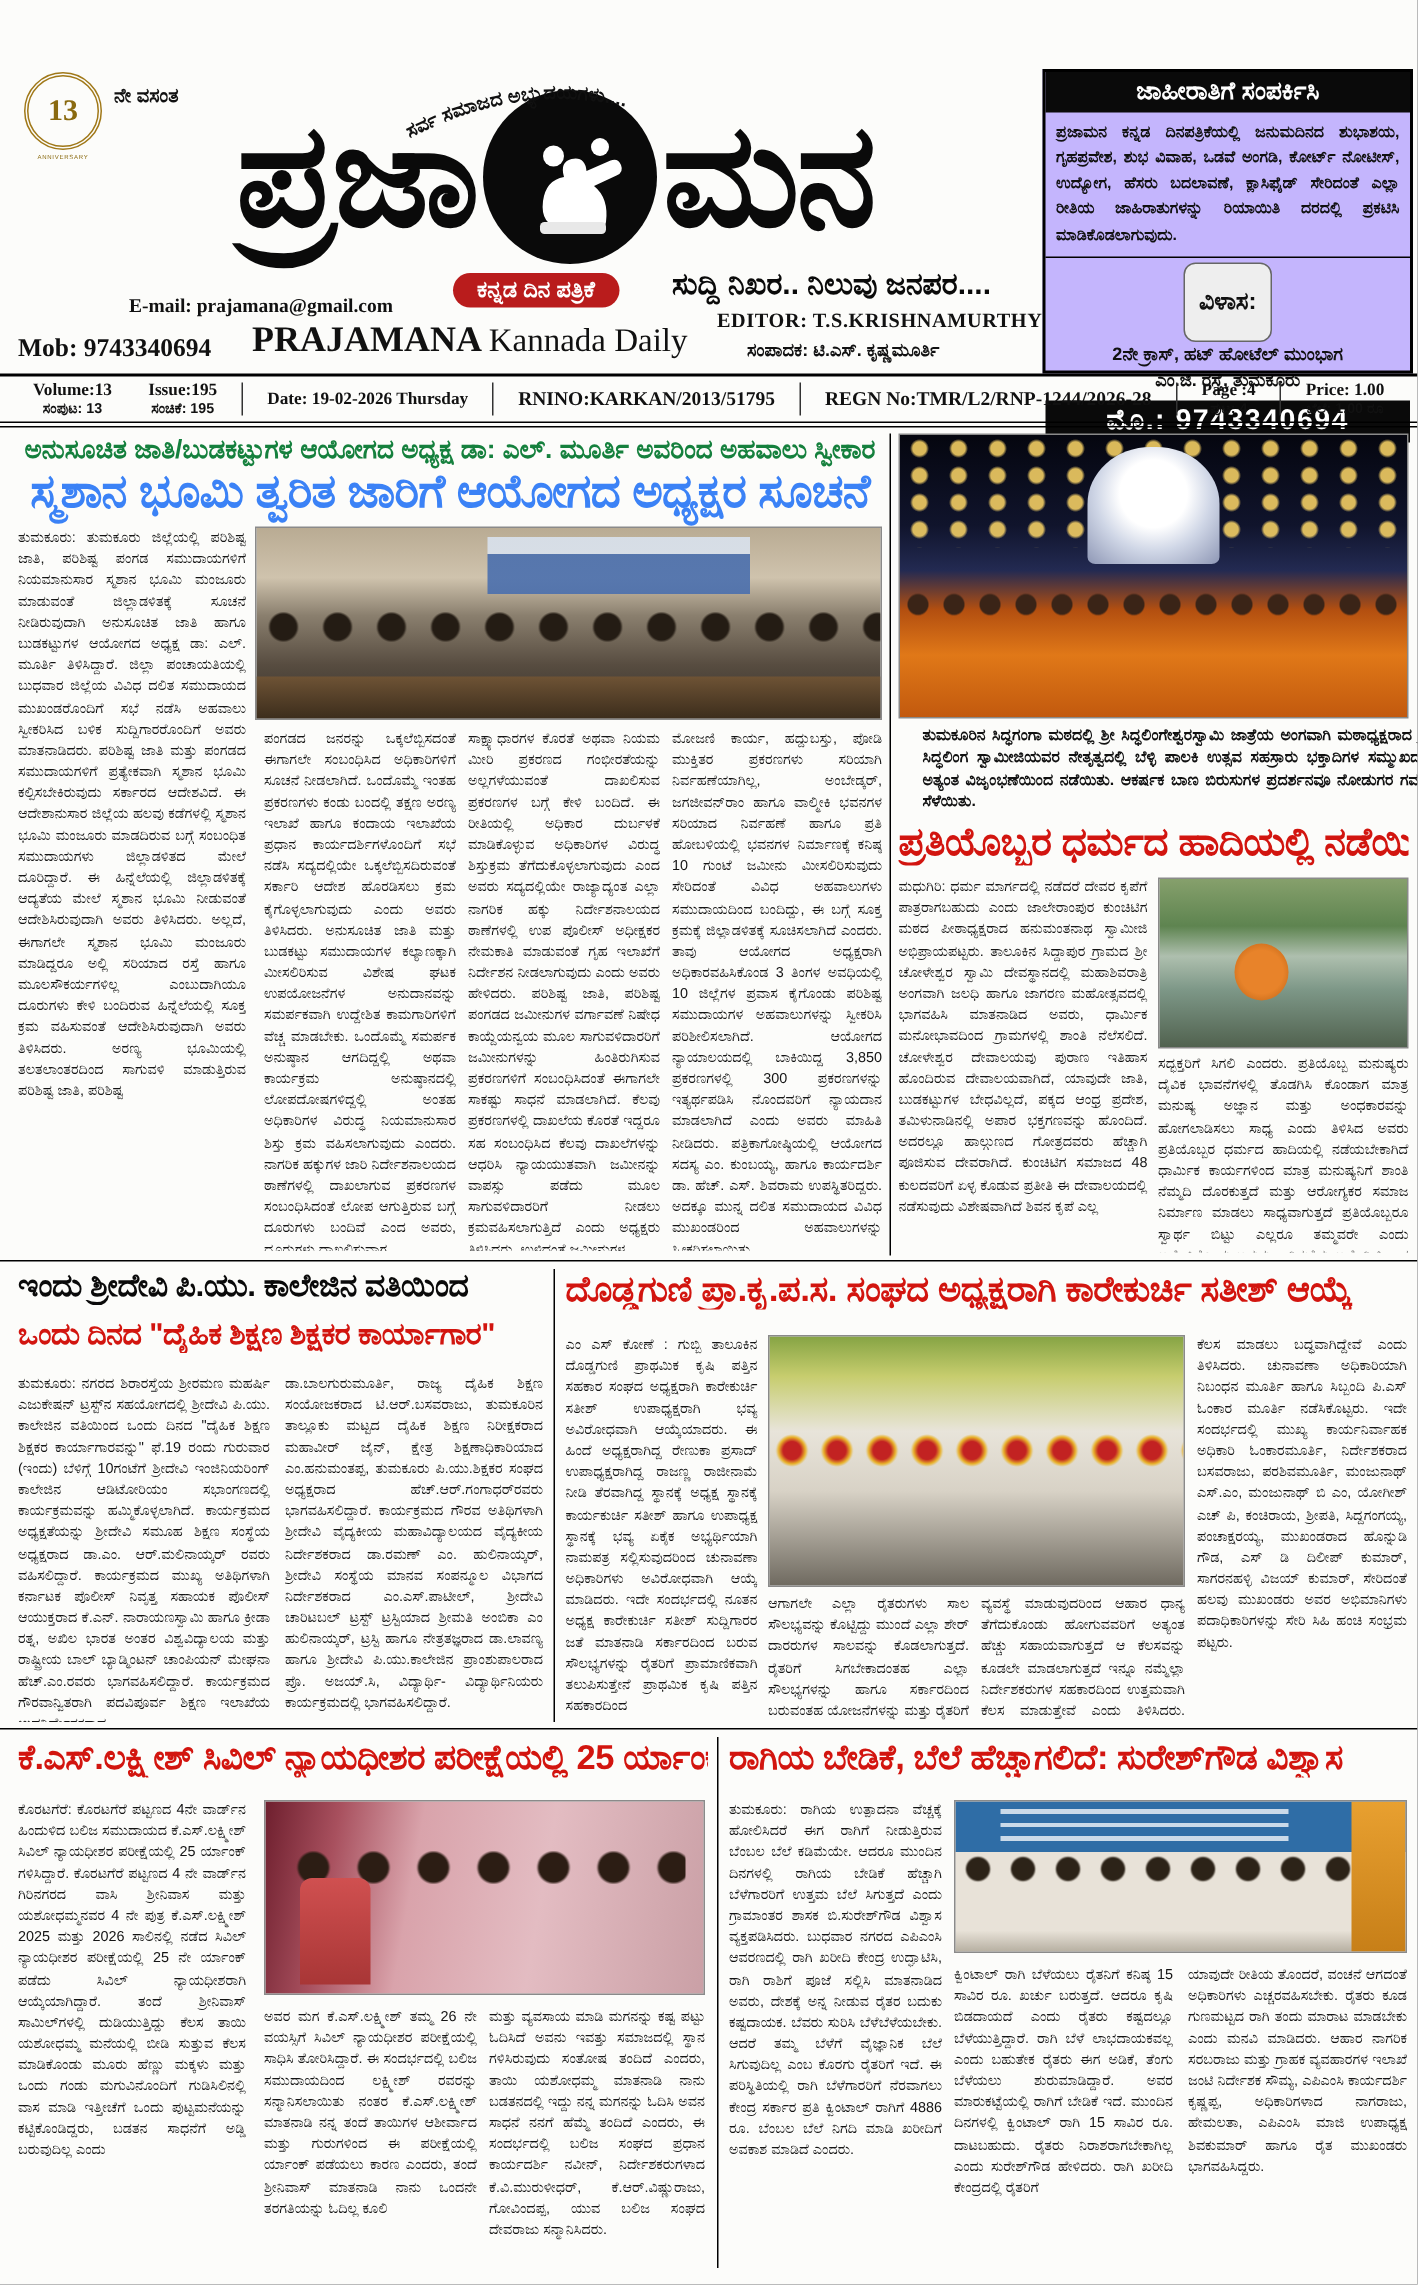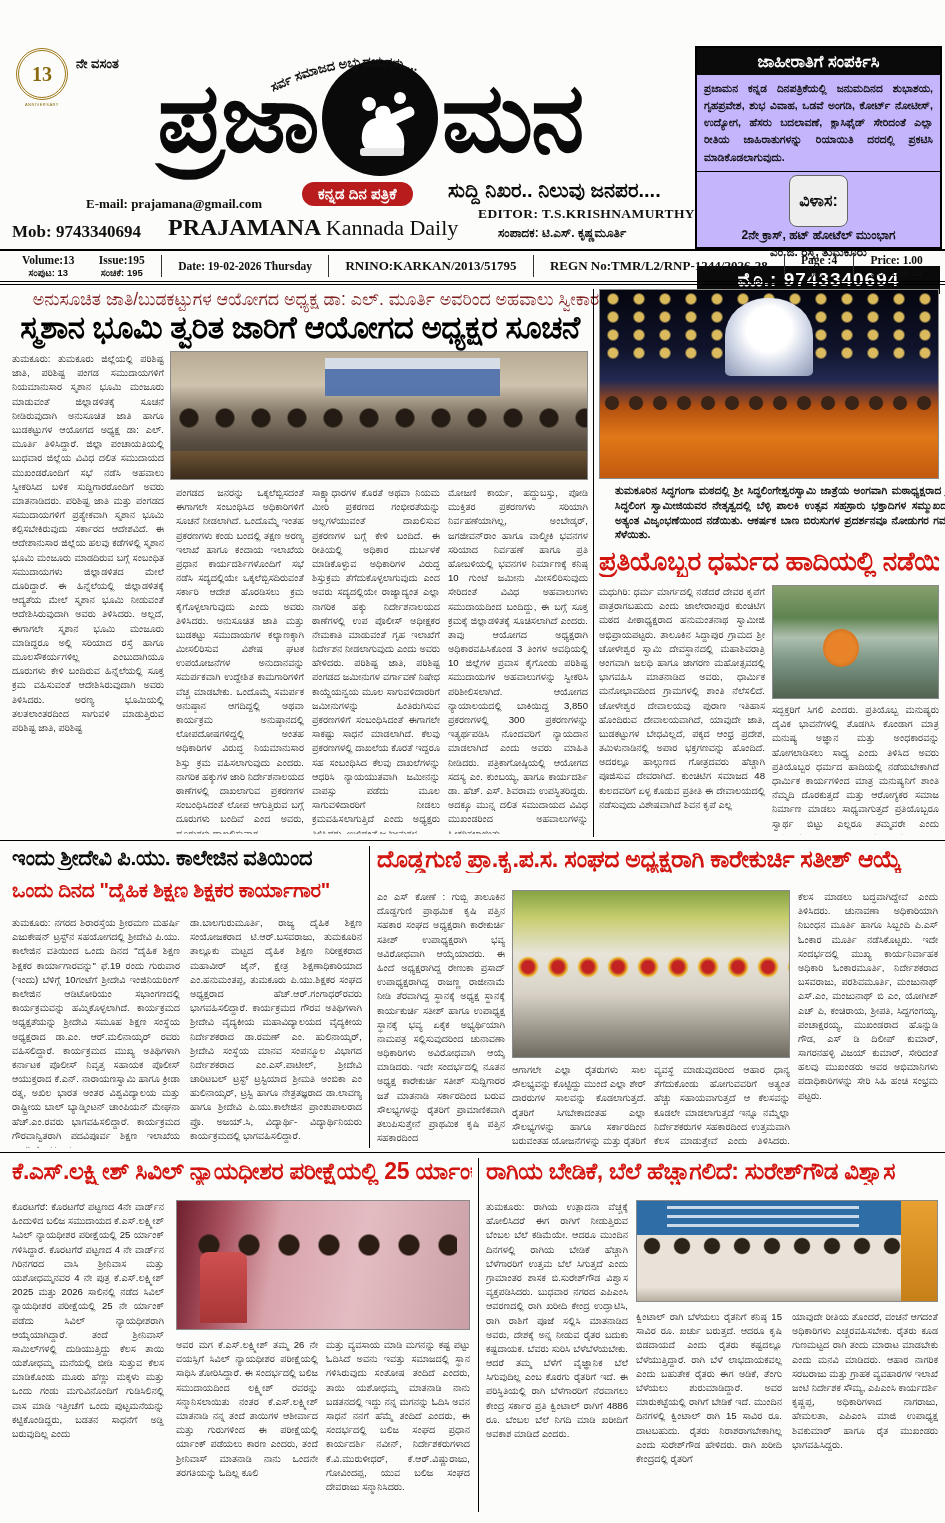--- a/index.html
+++ b/index.html
@@ -31,22 +31,22 @@
   .adbox-phone{background:#0a0a0a;color:#fff;font-weight:bold;font-size:19px;
     text-align:center;padding:3px 0;letter-spacing:1px;}
   
   .infobar{display:flex;align-items:center;border-top:2px solid #000;border-bottom:4px double #000;
     padding:2px 14px;box-sizing:border-box;justify-content:space-between;}
   .info-item{text-align:center;padding:0 8px;}
   .info-sep{width:1px;height:22px;background:#333;}
   .info-en{font-family:"Liberation Serif",serif;font-weight:bold;font-size:11.5px;line-height:1.25;}
   .info-kn{font-size:9.5px;font-weight:bold;line-height:1.2;}
   
-  .kicker{color:#7f1d1d;font-weight:normal;font-size:17.5px;line-height:1.2;margin-left:16px;}
-  .headline-xl{font-size:31px;font-weight:800;line-height:1.08;letter-spacing:-.5px;color:#000000;}
+  .kicker{color:#15803d;font-weight:bold;font-size:17.5px;line-height:1.2;}
+  .headline-xl{font-size:31px;font-weight:800;line-height:1.08;letter-spacing:-.5px;color:#3b82f6;}
   .headline-red{color:#d2150f;font-weight:800;letter-spacing:-.3px;}
   .headline-blk{color:#0a0a0a;font-weight:800;letter-spacing:-.3px;}
   .col{font-size:9.6px;line-height:1.48;text-align:justify;overflow:hidden;color:#141414;}
   .caption{font-size:10.6px;font-weight:bold;text-align:justify;line-height:1.4;}
   .rule-h{background:#000;height:1px;}
   .rule-v{background:#000;width:1px;}
   .nowrap{white-space:nowrap;overflow:hidden;}
   
   .photo{overflow:hidden;border:1px solid #8a8a8a;box-sizing:border-box;}
   .ph-meeting{background:linear-gradient(180deg,#b9ab93 0%,#cfc3ad 26%,#8a7f6e 46%,#574c40 72%,#35302a 100%);}

